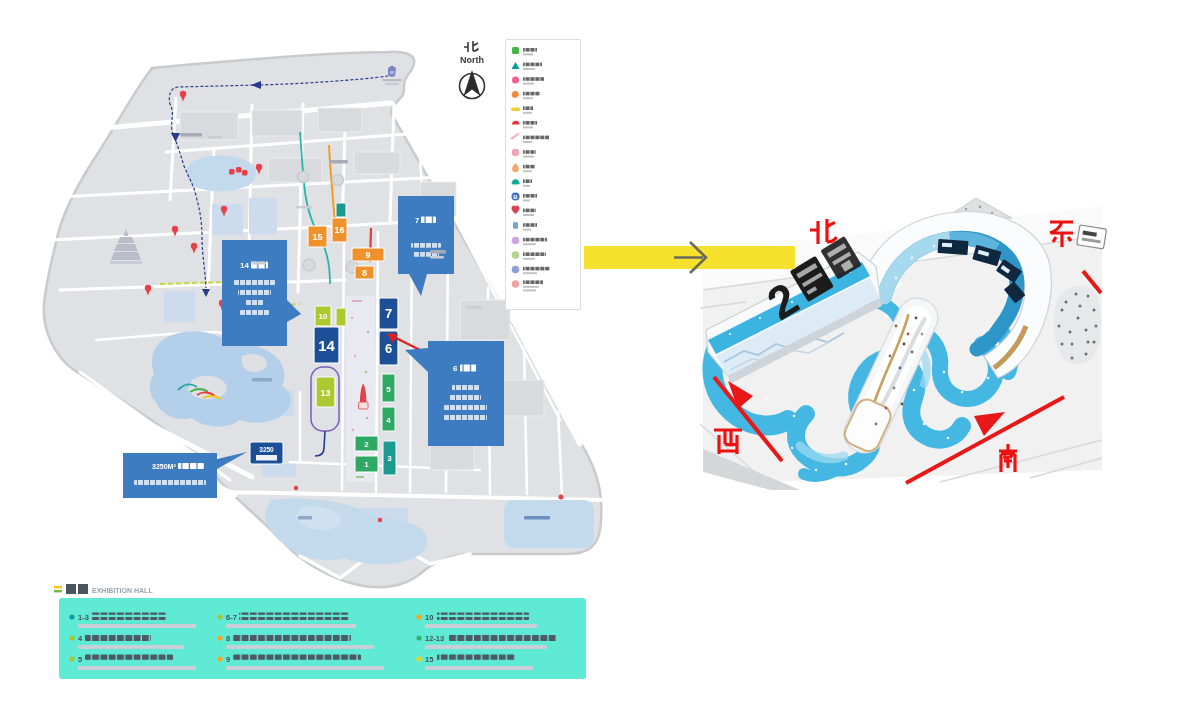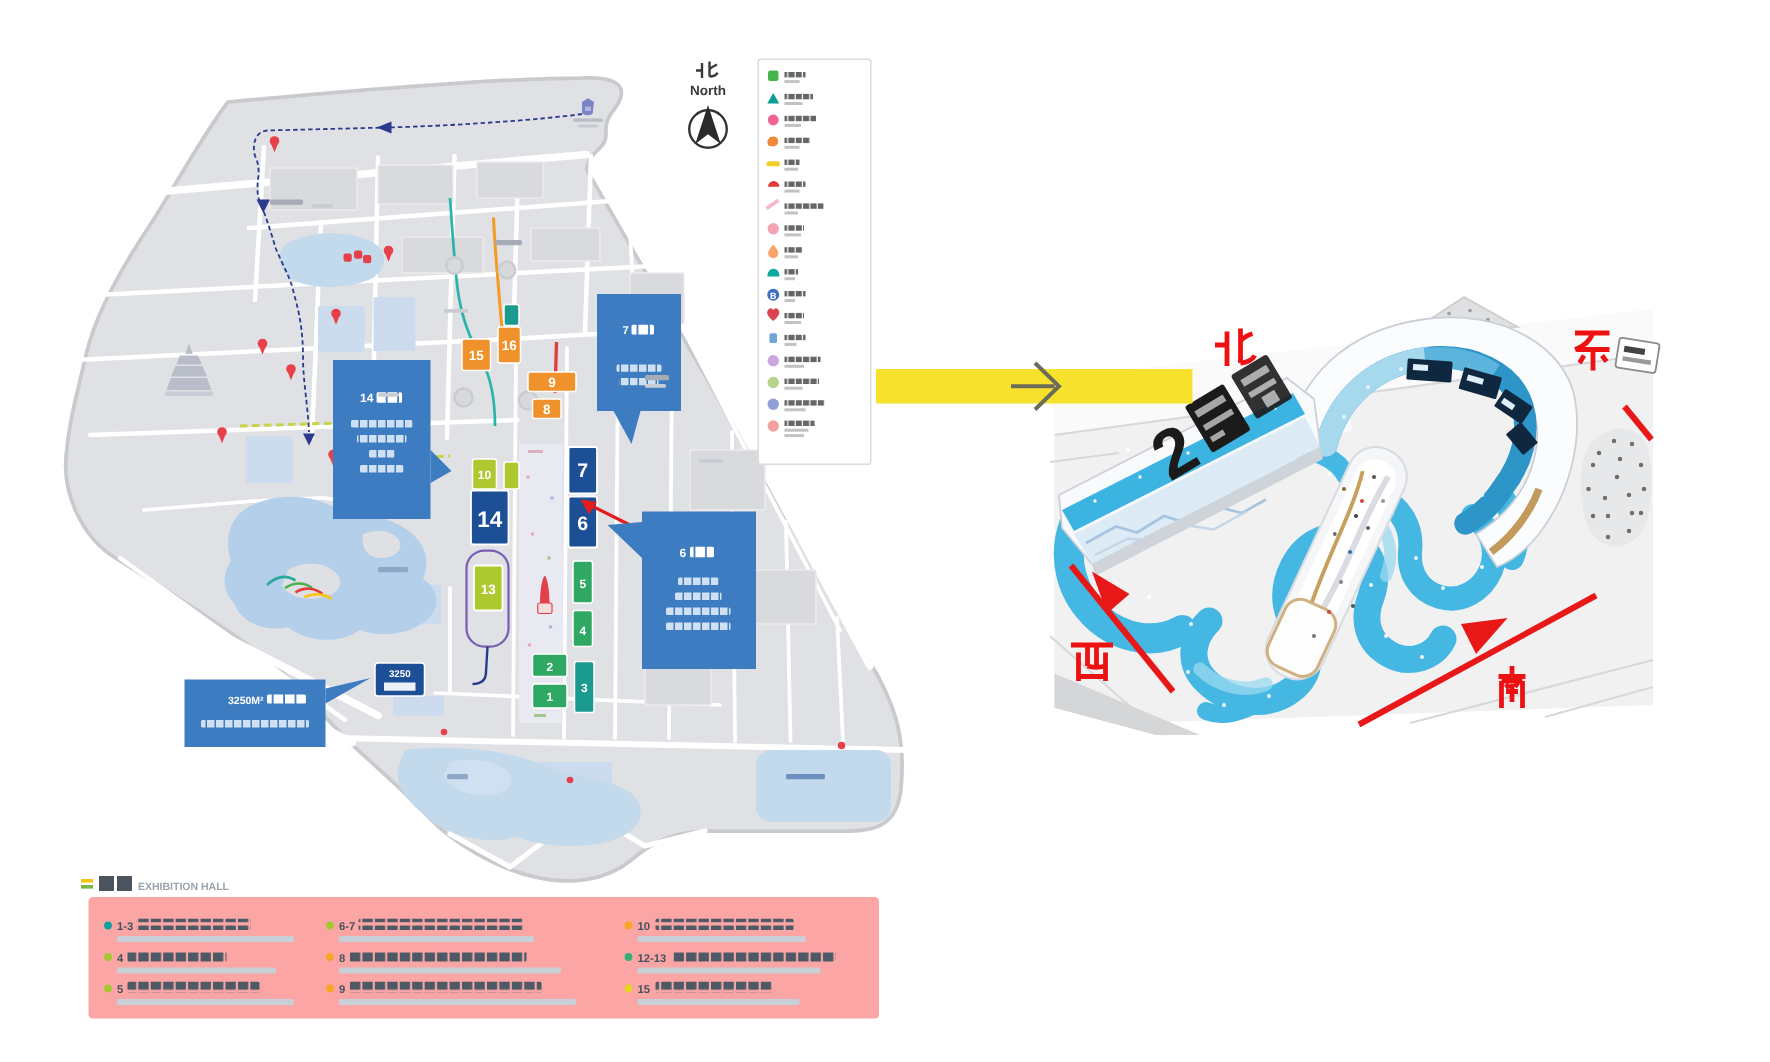--- a/index.html
+++ b/index.html
@@ -682,21 +682,21 @@
 <div class="abs" style="left:54px;top:582px;height:12px;">
   <svg width="240" height="14" viewBox="0 0 240 14" style="display:block">
     <rect x="0" y="4" width="8" height="2.4" fill="#f5c518"></rect>
     <rect x="0" y="8" width="8" height="2.4" fill="#7ab648"></rect>
     <rect x="12" y="2" width="10" height="10" fill="#4a5560"></rect>
     <rect x="24" y="2" width="10" height="10" fill="#4a5560"></rect>
     <text x="38" y="11" font-size="7" fill="#9aa4ad" font-weight="bold">EXHIBITION HALL</text>
   </svg>
 </div>
 
-<div class="abs" style="left:59px;top:598px;width:527px;height:81px;background:#fca5a5;border-radius:3px;">
+<div class="abs" style="left:59px;top:598px;width:527px;height:81px;background:#5eead4;border-radius:3px;">
   <svg width="527" height="81" viewBox="0 0 527 81">
     <defs>
       <pattern id="cg7" width="8.3" height="9" patternUnits="userSpaceOnUse">
             <rect width="6.9" height="6.8" y="1" fill="#4d5a66"></rect>
           </pattern>
     </defs>
 
     <g>
           <circle cx="13" cy="19" r="2.6" fill="#0aa0a0"></circle>
     <text x="19" y="22" font-size="7.5" font-weight="bold" fill="#45525e">1-3</text>

